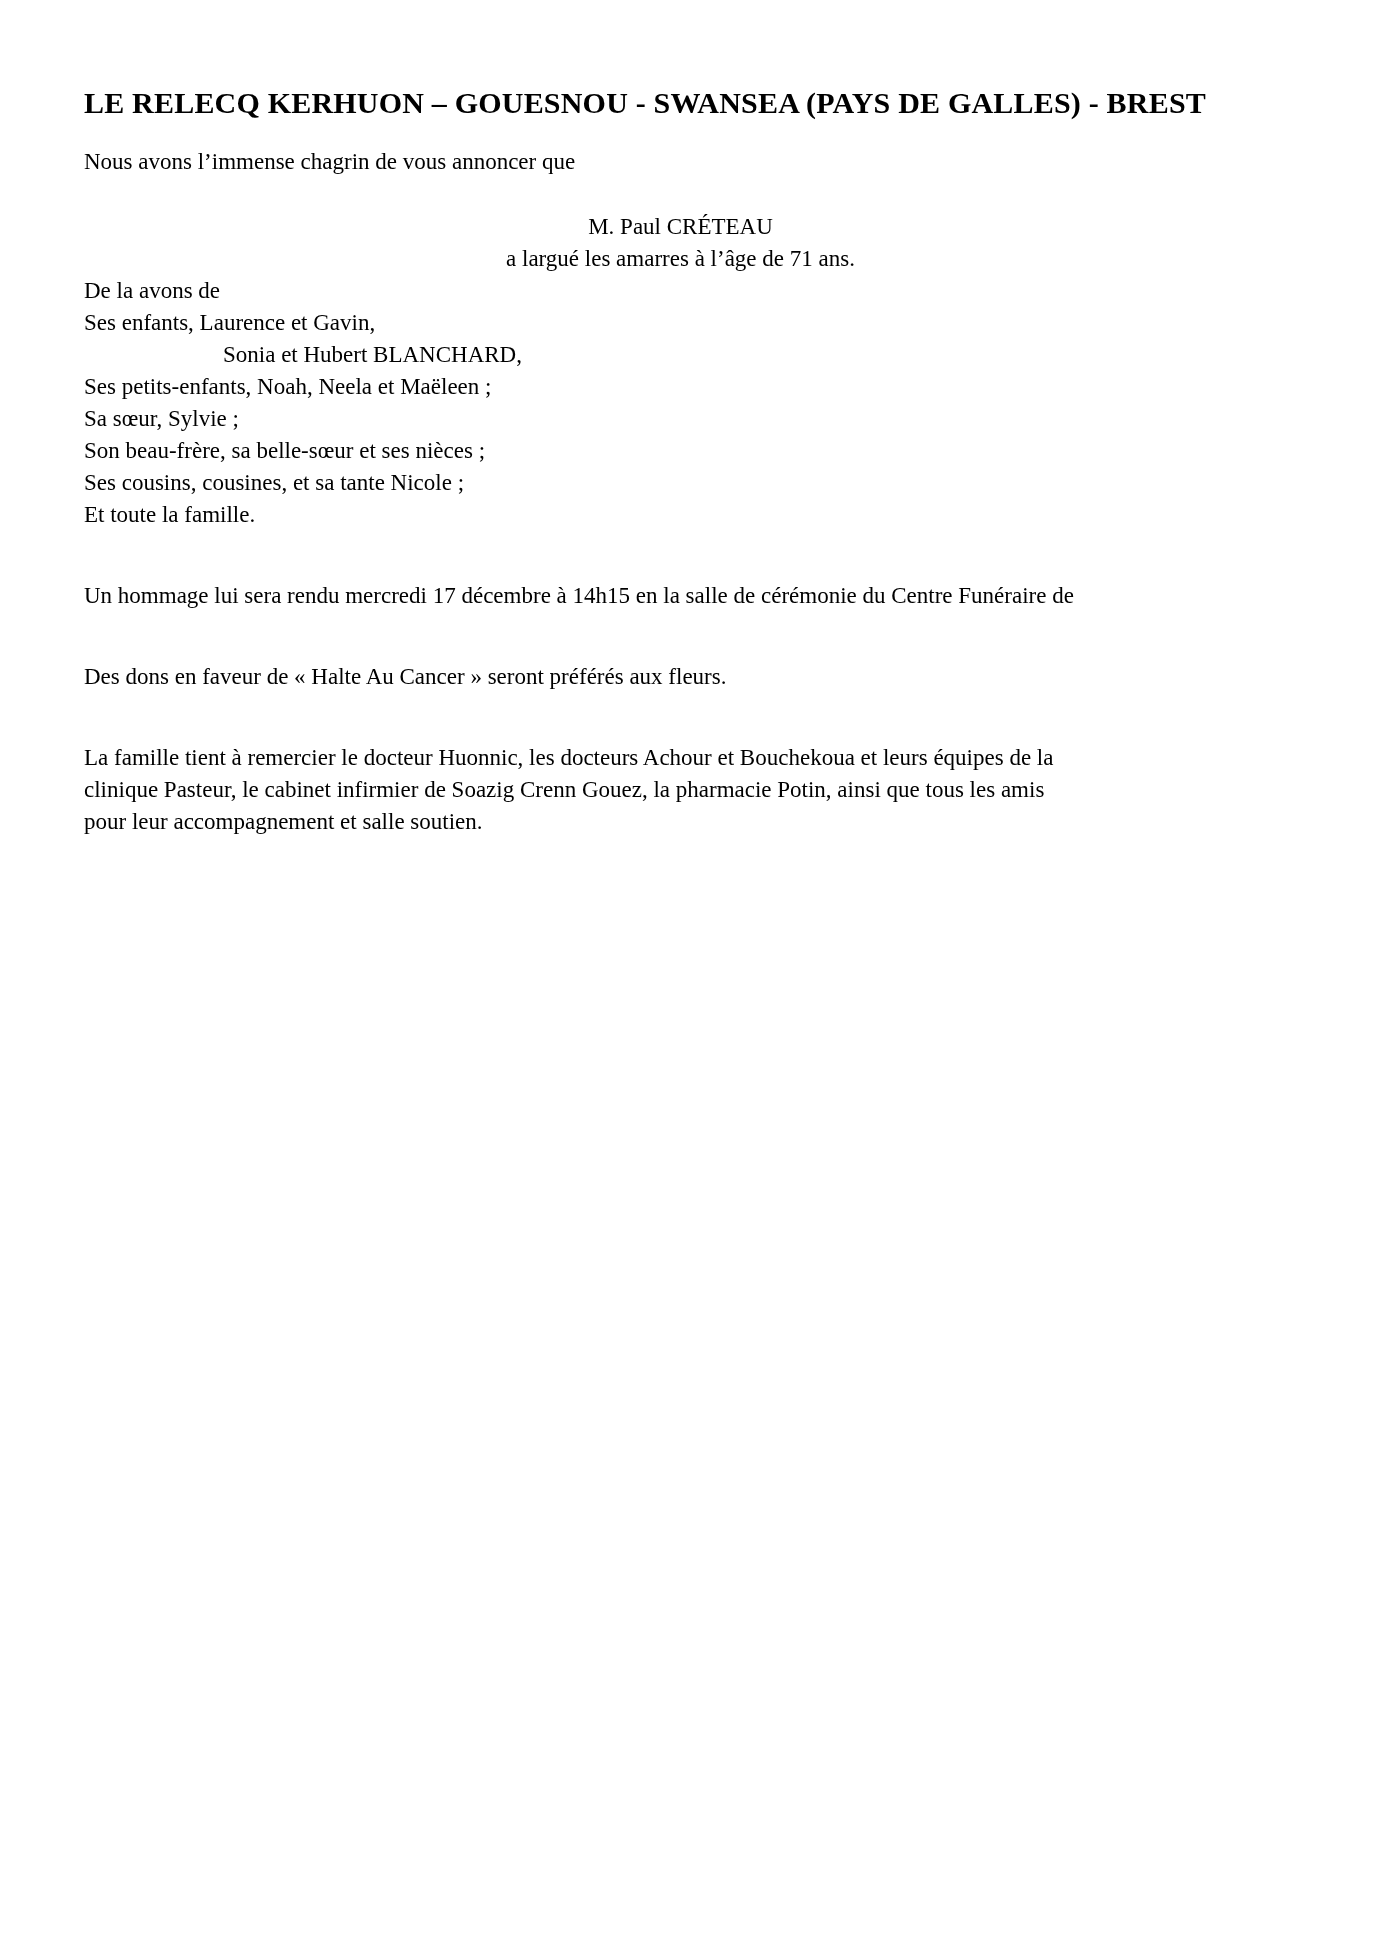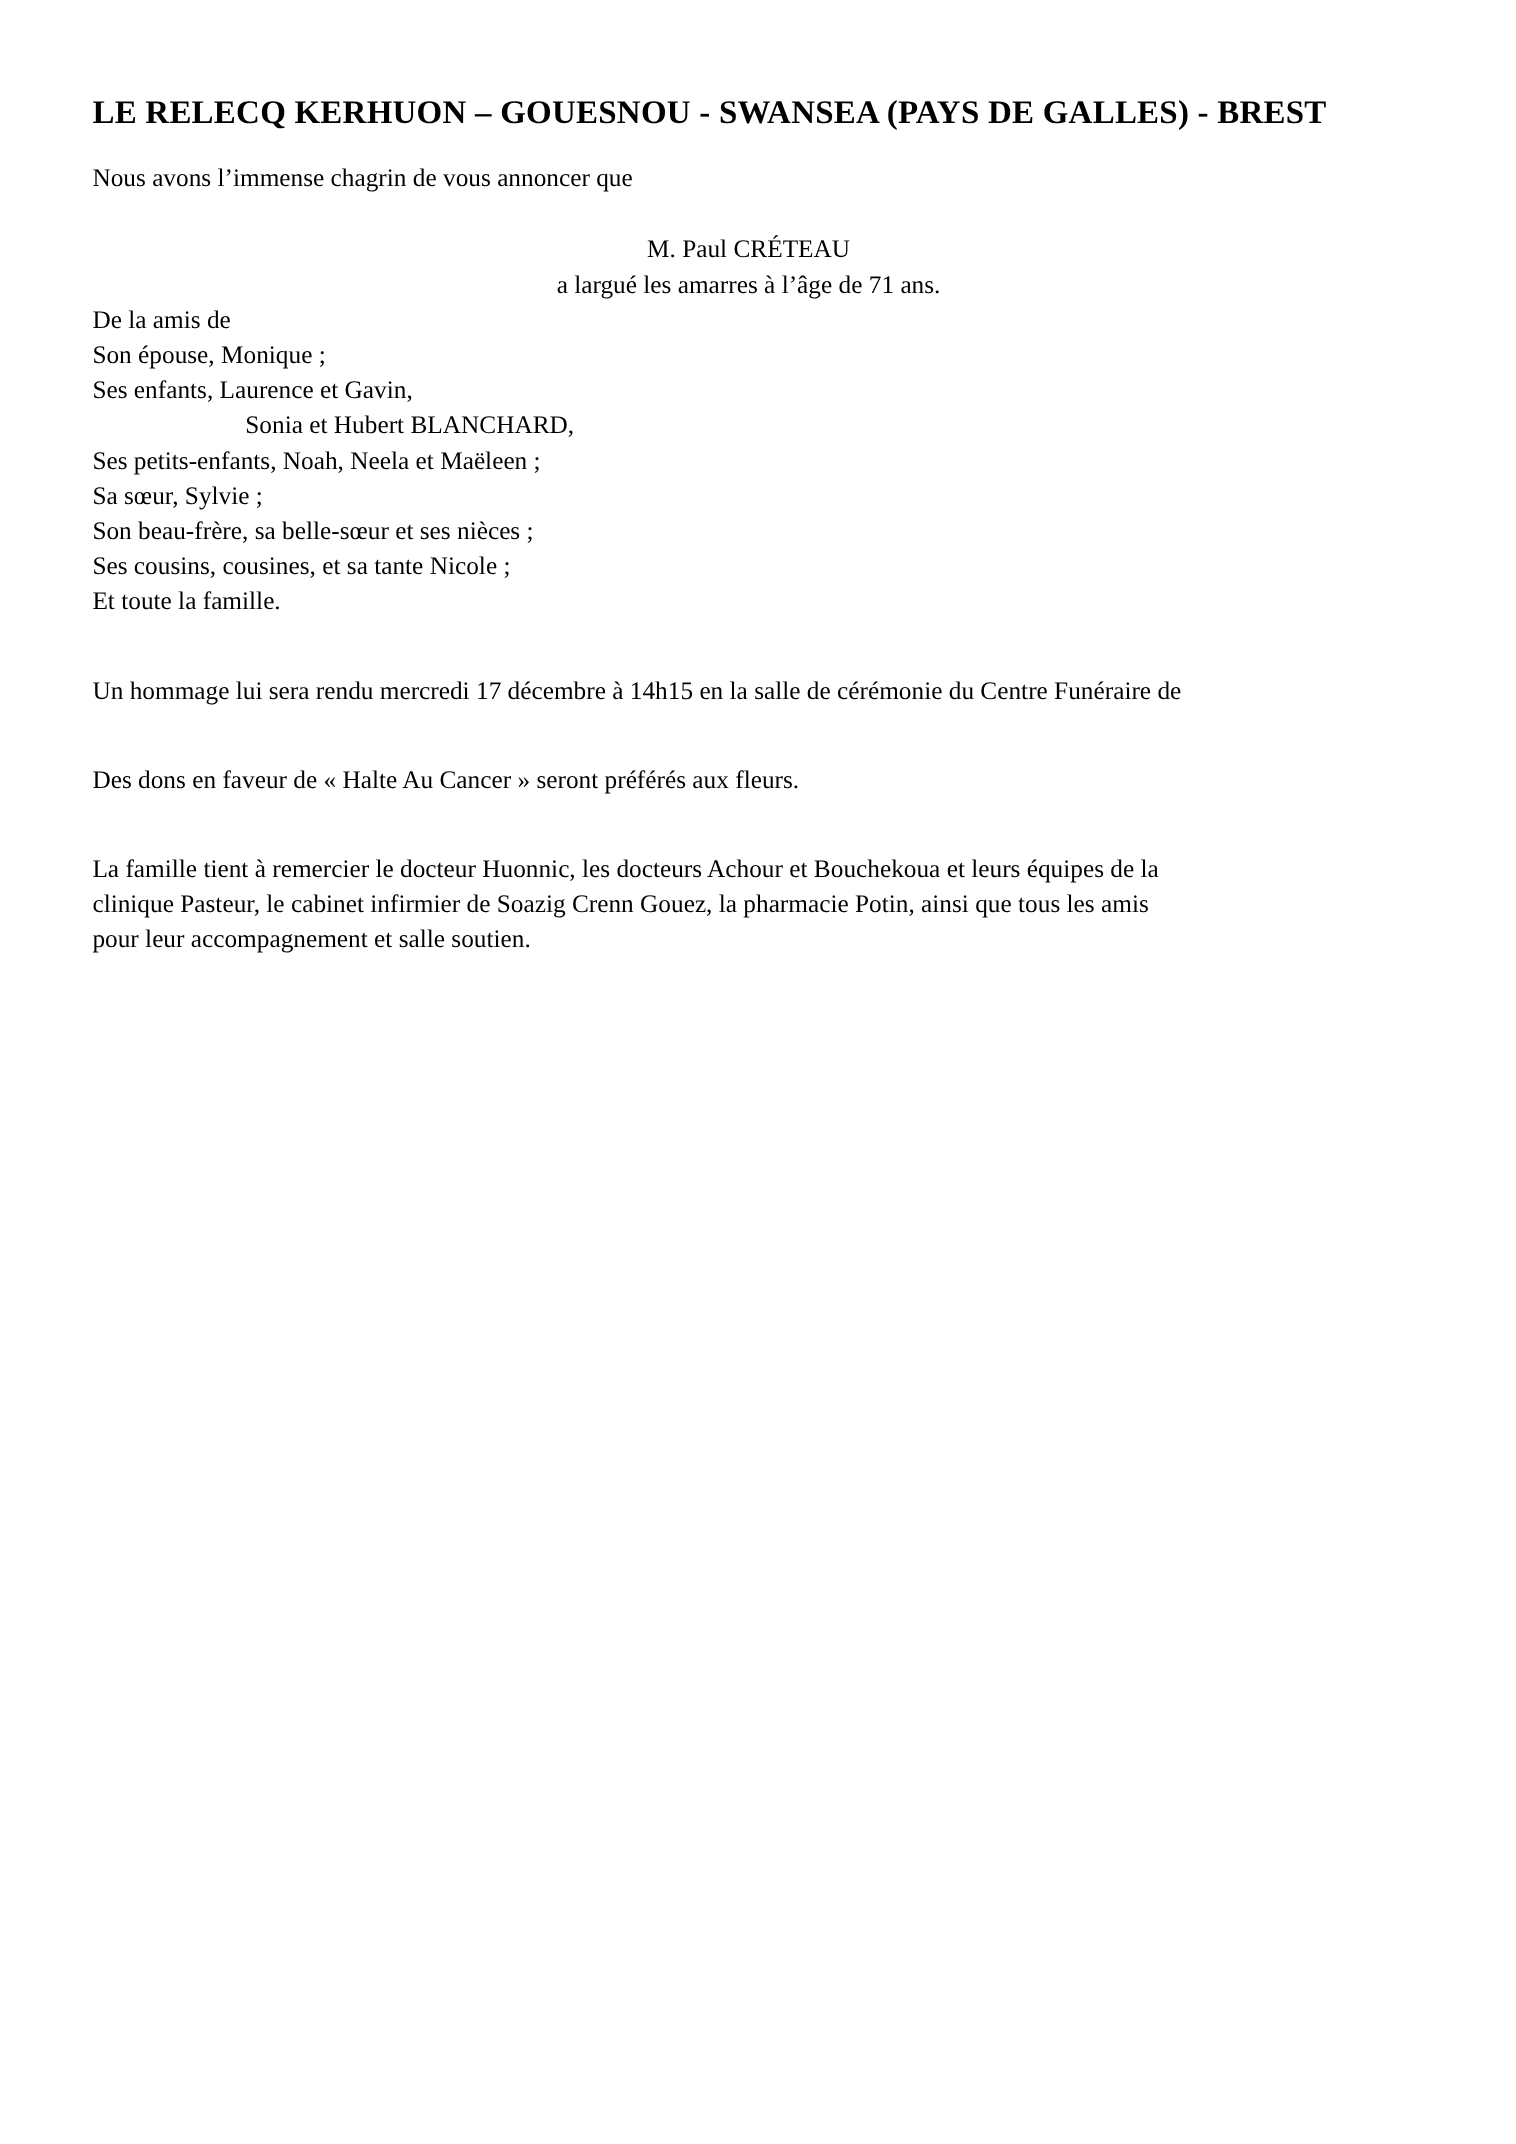--- a/index.html
+++ b/index.html
@@ -55,22 +55,21 @@
     <div class="doc-title">LE RELECQ KERHUON – GOUESNOU - SWANSEA (PAYS DE GALLES) - BREST</div>
 
     <div class="line intro">Nous avons l’immense chagrin de vous annoncer que</div>
 
     <div class="centered-block">
       <div class="line">M. Paul CRÉTEAU</div>
       <div class="line">a largué les amarres à l’âge de 71 ans.</div>
     </div>
 
     <div>
-      <div class="line">De la amis de</div>
-      <div class="line">Son épouse, Monique ;</div>
+      <div class="line">De la avons de</div>
       <div class="line">Ses enfants, Laurence et Gavin,</div>
       <div class="line indented">Sonia et Hubert BLANCHARD,</div>
       <div class="line">Ses petits-enfants, Noah, Neela et Maëleen ;</div>
       <div class="line">Sa sœur, Sylvie ;</div>
       <div class="line">Son beau-frère, sa belle-sœur et ses nièces ;</div>
       <div class="line">Ses cousins, cousines, et sa tante Nicole ;</div>
       <div class="line">Et toute la famille.</div>
     </div>
 
     <div class="para-gap">

